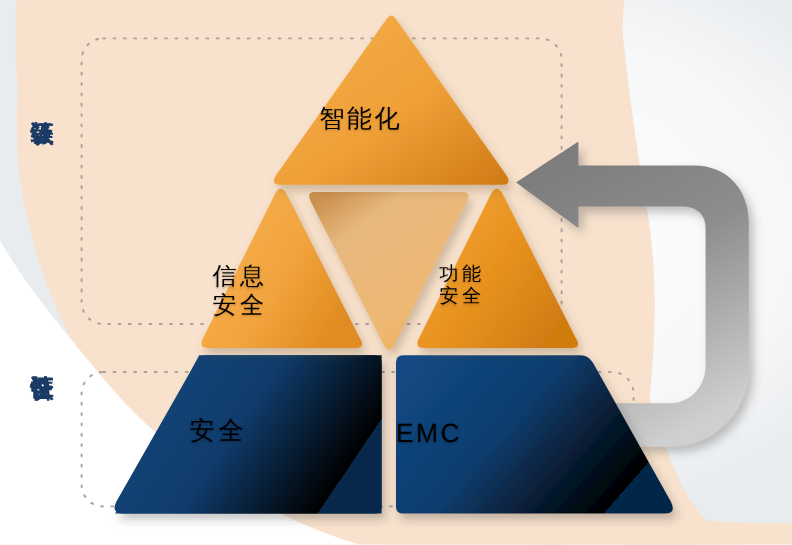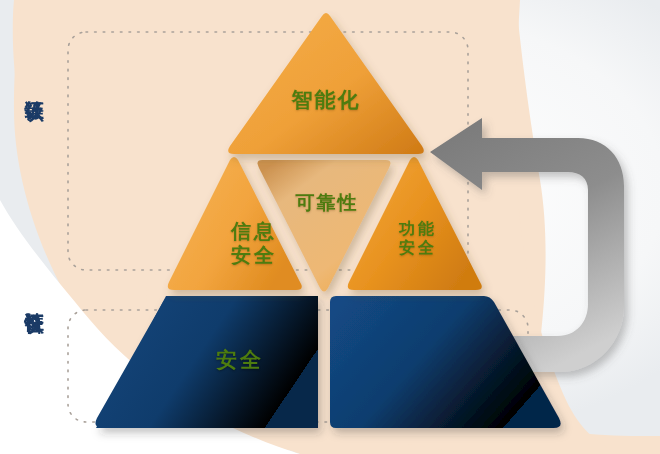--- a/index.html
+++ b/index.html
@@ -30,31 +30,31 @@
     writing-mode:vertical-rl;
     text-orientation:upright;
     white-space:nowrap;
     user-select:none;
   }
   #lbl-grade{ left:24px; top:86px; }
   #lbl-conform{ left:24px; top:298px; }
 
   .tile-text{
     position:absolute;
-    color:#4d7c0f;
-    font-weight:700;
-    text-align:center;
+    color:#000000;
+    font-weight:400;
+    text-align:left;
     white-space:pre;
     line-height:1.18em;
     user-select:none;
     text-shadow:0 1px 2px rgba(90,50,10,.30);
   }
   #t-intelligent{ left:266px; top:88px; width:120px; font-size:21px; letter-spacing:2px;}
   #t-reliability{ left:268px; top:192px; width:118px; font-size:19px; letter-spacing:2px;}
-  #t-infosec{ left:202px; top:220px; width:104px; font-size:20px; letter-spacing:3px;}
+  #t-infosec{ left:177px; top:220px; width:104px; font-size:20px; letter-spacing:3px;}
   #t-funcsec{ left:366px; top:220px; width:104px; font-size:16px; letter-spacing:3px;}
   #t-safety{ left:158px; top:348px; width:164px; font-size:21px; letter-spacing:3px;
              text-shadow:0 1px 2px rgba(0,0,0,.35);}
   #t-emc{ left:330px; top:348px; width:164px; font-size:22px; letter-spacing:2px;
           text-shadow:0 1px 2px rgba(0,0,0,.35);}
 </style>
 </head>
 <body>
 
 <div id="stage">
@@ -189,24 +189,24 @@
     <path fill="url(#gRightTri)" filter="url(#softShadow)" d="M 418,160 Q 414,154 410,160 L 349,282 Q 345,290 354,290 L 476,290 Q 485,290 480,282 Z"></path>
 
     <path fill="url(#gTop)" filter="url(#softShadow)" d="M 330,16 Q 326,10 322,16 L 230,146 Q 225,154 234,154 L 418,154 Q 427,154 422,146 Z"></path>
   </svg>
 
   <div class="lbl" id="lbl-grade">等级认证</div>
   <div class="lbl" id="lbl-conform">符合性认证</div>
 
   <div class="tile-text" id="t-intelligent">智能化</div>
 
-  <div class="tile-text" id="t-reliability">可靠性</div>
 
   <div class="tile-text" id="t-infosec">信息
 安全</div>
 
   <div class="tile-text" id="t-funcsec">功能
 安全</div>
 
   <div class="tile-text" id="t-safety">安全</div>
 
+  <div class="tile-text" id="t-emc">EMC</div>
 
 </div>
 
 </body></html>

